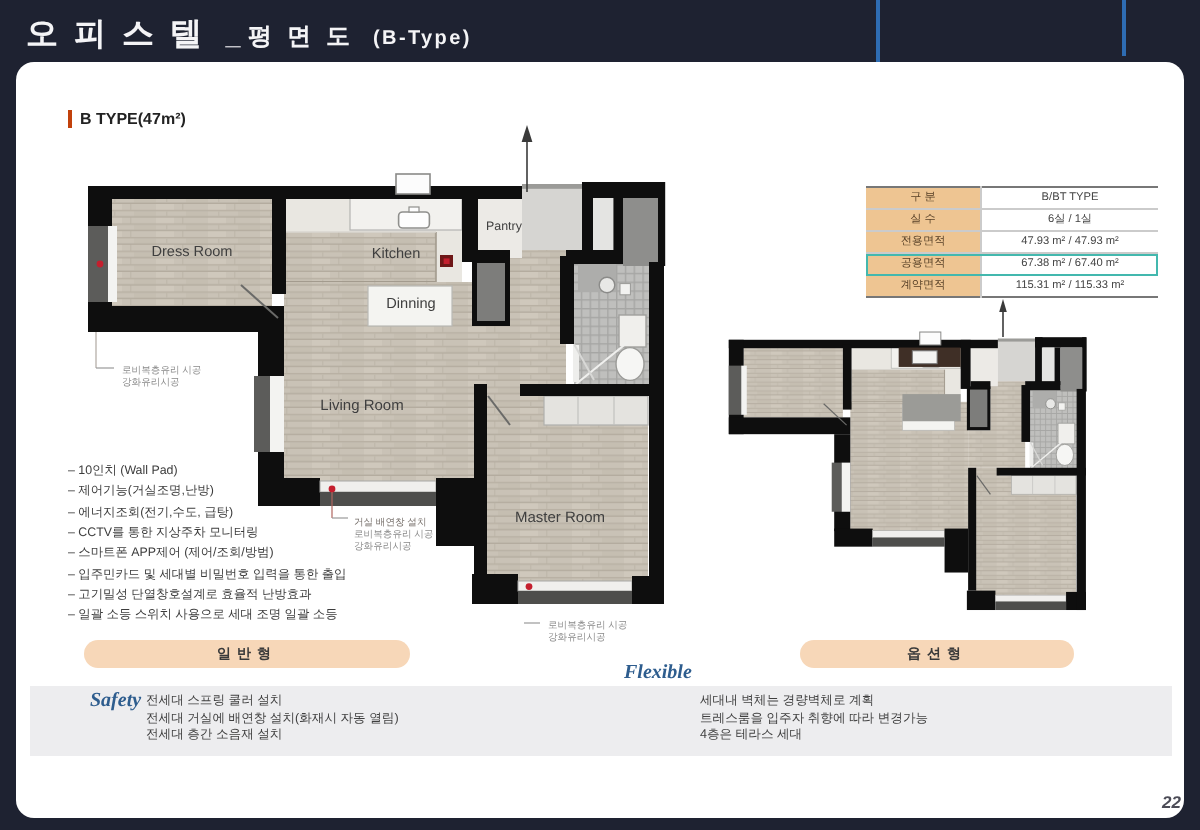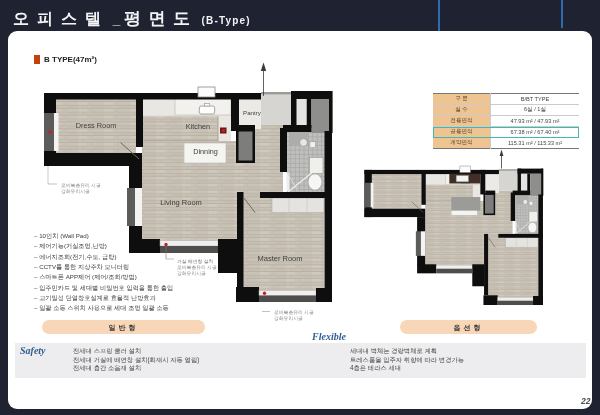--- a/index.html
+++ b/index.html
@@ -5,31 +5,31 @@
 html,body{margin:0;padding:0;}
 body{width:600px;height:415px;overflow:hidden;font-family:"Liberation Sans",sans-serif;}
 .page{position:relative;width:600px;height:415px;background:#1e2231;}
 .abs{position:absolute;}
 </style>
 </head>
 <body>
 <div class="page">
 
 <div class="abs" style="left:13px;top:6.5px;width:420px;height:26px;color:#f4f4f6;white-space:nowrap;">
-  <span style="font-size:16px;font-weight:bold;letter-spacing:8px;">오피스텔</span><span style="font-size:13.5px;font-weight:bold;"> _ </span><span style="font-size:17px;font-weight:bold;letter-spacing:7.5px;">평면도</span><span style="font-size:10px;font-weight:bold;letter-spacing:1.2px;"> (B-Type)</span>
+  <span style="font-size:16px;font-weight:bold;letter-spacing:8px;">오피스텔</span><span style="font-size:13.5px;font-weight:bold;"> _ </span><span style="font-size:12px;font-weight:bold;letter-spacing:7.5px;">평면도</span><span style="font-size:10px;font-weight:bold;letter-spacing:1.2px;"> (B-Type)</span>
 </div>
 
 <div class="abs" style="left:438px;top:0;width:1.5px;height:31px;background:#2e6cb2;"></div>
 
 <div class="abs" style="left:561px;top:0;width:1.5px;height:28px;background:#2e6cb2;"></div>
 
 <div class="abs" style="left:8px;top:31px;width:584px;height:378px;background:#ffffff;border-radius:9px;"></div>
 
 <div class="abs" style="left:34px;top:55px;font-size:8px;font-weight:bold;color:#222;">
-  <span style="border-left:6px solid #c2410c;padding-left:4px;">B TYPE(47m²)</span>
+  <span style="border-left:2px solid #c2410c;padding-left:4px;">B TYPE(47m²)</span>
 </div>
 
 <div class="abs" style="left:433px;top:93px;width:146px;height:56px;">
   <table style="border-collapse:collapse;width:146px;height:56px;font-size:5.6px;color:#444;border-top:1px solid #777;border-bottom:1px solid #777;">
     <tbody>
           <tr>
             <td style="background:#eec592;width:55px;text-align:center;border-bottom:0.5px solid #cbcbcb;color:#574027;">구  분</td>
             <td style="text-align:center;border-bottom:0.5px solid #cbcbcb;border-left:0.5px solid #cbcbcb;">B/BT TYPE</td>
           </tr>
     <tr>
@@ -62,21 +62,21 @@
   <div>–  고기밀성 단열창호설계로 효율적 난방효과</div>
   <div>–  일괄 소등 스위치 사용으로 세대 조명 일괄 소등</div>
 </div>
 
 <div class="abs" style="left:42px;top:319.5px;width:163px;height:14.5px;background:#f7d7b8;border-radius:8px;text-align:center;font-size:7px;font-weight:bold;color:#3a3a3a;line-height:15px;letter-spacing:3px;">일반형</div>
 
 <div class="abs" style="left:400px;top:319.5px;width:137px;height:14.5px;background:#f7d7b8;border-radius:8px;text-align:center;font-size:7px;font-weight:bold;color:#3a3a3a;line-height:15px;letter-spacing:3px;">옵션형</div>
 
 <div class="abs" style="left:15px;top:343px;width:571px;height:35px;background:#ededef;"></div>
 
-<div class="abs" style="left:20px;top:345px;width:60px;font-family:'Liberation Serif',serif;font-style:italic;font-weight:bold;font-size:10px;color:#2e5d8e;">Safety</div>
+<div class="abs" style="left:45px;top:345px;width:60px;font-family:'Liberation Serif',serif;font-style:italic;font-weight:bold;font-size:10px;color:#2e5d8e;">Safety</div>
 
 <div class="abs" style="left:73px;top:346.6px;font-size:6.3px;color:#3f3f3f;line-height:8.9px;white-space:nowrap;">
   <div>전세대 스프링 쿨러 설치</div>
   <div>전세대 거실에 배연창 설치(화재시 자동 열림)</div>
   <div>전세대 층간 소음재 설치</div>
 </div>
 
 <div class="abs" style="left:312px;top:331px;width:70px;font-family:'Liberation Serif',serif;font-style:italic;font-weight:bold;font-size:10px;color:#2e5d8e;">Flexible</div>
 
 <div class="abs" style="left:350px;top:346.6px;font-size:6.3px;color:#3f3f3f;line-height:8.9px;white-space:nowrap;">

